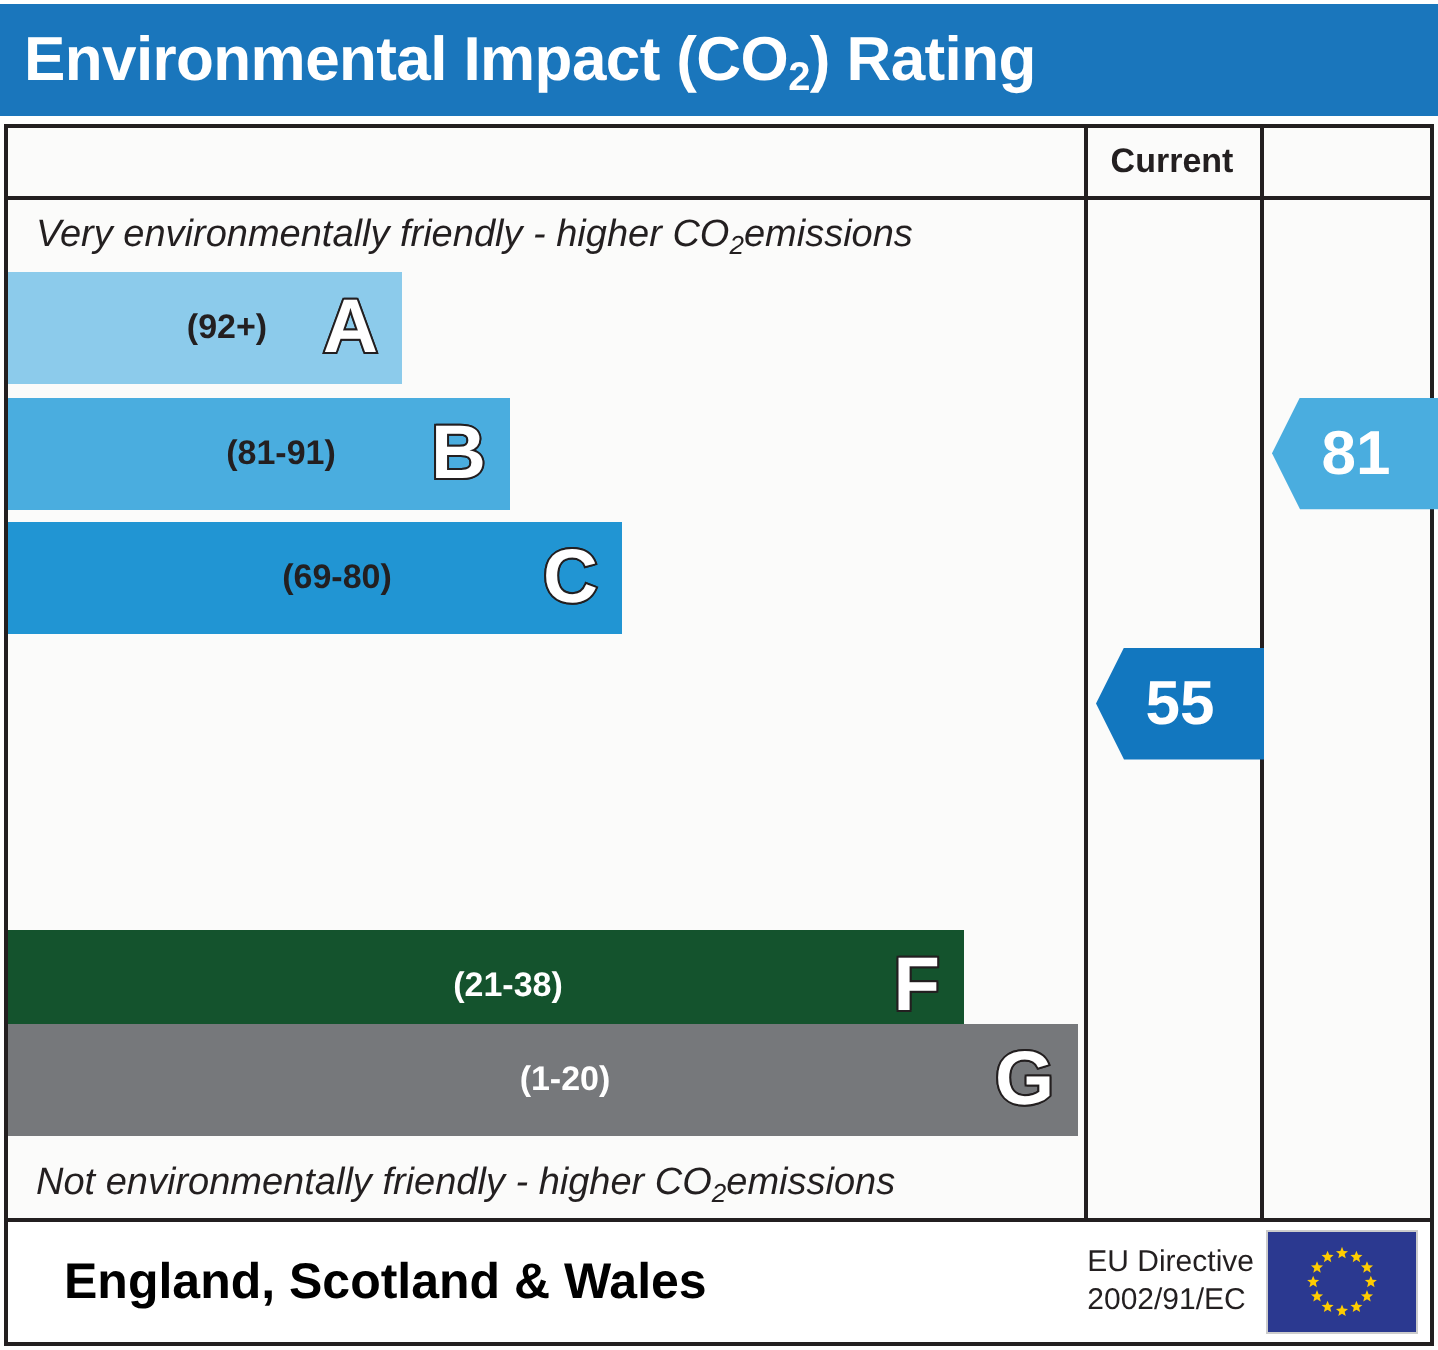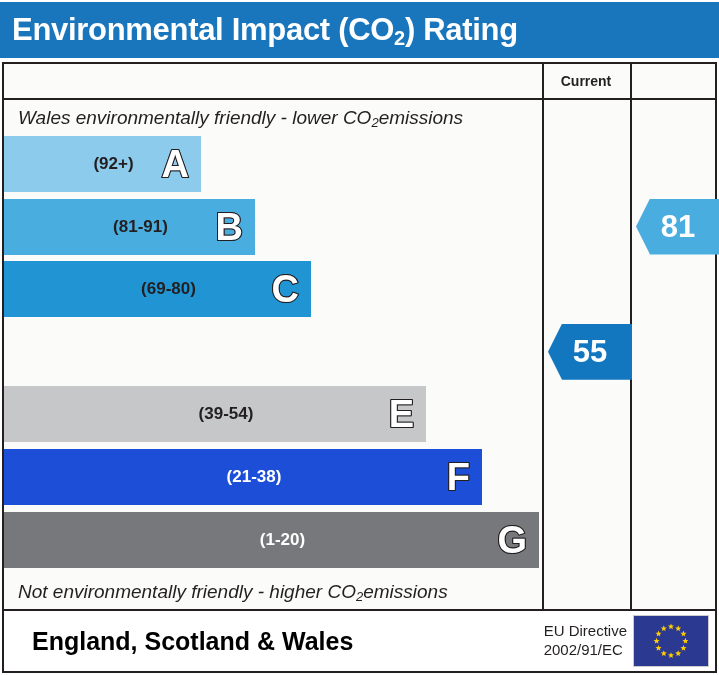--- a/index.html
+++ b/index.html
@@ -65,21 +65,21 @@
     position:absolute;
     left:0; top:0;
     width:100%; height:36px;
     border-bottom:2px solid #231f20;
     box-sizing:border-box;
   }
   .th{
     position:absolute;
     top:0; height:34px;
     display:flex; align-items:center; justify-content:center;
-    font-size:14px; font-weight:bold; color:#231f20;
+    font-size:17px; font-weight:bold; color:#231f20;
   }
   .th.current{ left:538px; width:88px; }
   .th.potential{ left:626px; width:85px; }
 
   
   .caption{
     position:absolute;
     left:0;
     width:538px;
     height:36px;
@@ -203,43 +203,39 @@
   <div class="frame">
 
     <div class="vline c1"></div>
     <div class="vline c2"></div>
 
     <div class="thead">
       <div class="th current">Current</div>
     </div>
 
     <div class="caption top">
-        <span>Wales environmentally friendly - lower CO</span>
+        <span>Very environmentally friendly - higher CO</span>
         <sub>2</sub>
         <span> emissions</span>
       </div>
 
     <div class="bars">
         <div class="band" style="top: 0px; width: 197px; background: rgb(140, 203, 235);">
           <span class="range" style="color: rgb(35, 31, 32);">(92+)</span>
           <span class="letter">A</span>
         </div>
         <div class="band" style="top: 62.6px; width: 251px; background: rgb(74, 173, 223);">
           <span class="range" style="color: rgb(35, 31, 32);">(81-91)</span>
           <span class="letter">B</span>
         </div>
         <div class="band" style="top: 125.2px; width: 307px; background: rgb(33, 149, 211);">
           <span class="range" style="color: rgb(35, 31, 32);">(69-80)</span>
           <span class="letter">C</span>
         </div>
-        <div class="band" style="top: 250.4px; width: 422px; background: rgb(197, 199, 201);">
-          <span class="range" style="color: rgb(35, 31, 32);">(39-54)</span>
-          <span class="letter">E</span>
-        </div>
-        <div class="band" style="top: 313px; width: 478px; background: #1d4ed8;">
+        <div class="band" style="top: 329px; width: 478px; background: #14532d;">
           <span class="range" style="color: rgb(255, 255, 255);">(21-38)</span>
           <span class="letter">F</span>
         </div>
         <div class="band" style="top: 375.6px; width: 535px; background: rgb(118, 120, 123);">
           <span class="range" style="color: rgb(255, 255, 255);">(1-20)</span>
           <span class="letter">G</span>
         </div>
       </div>
 
     <div class="caption bottom">

